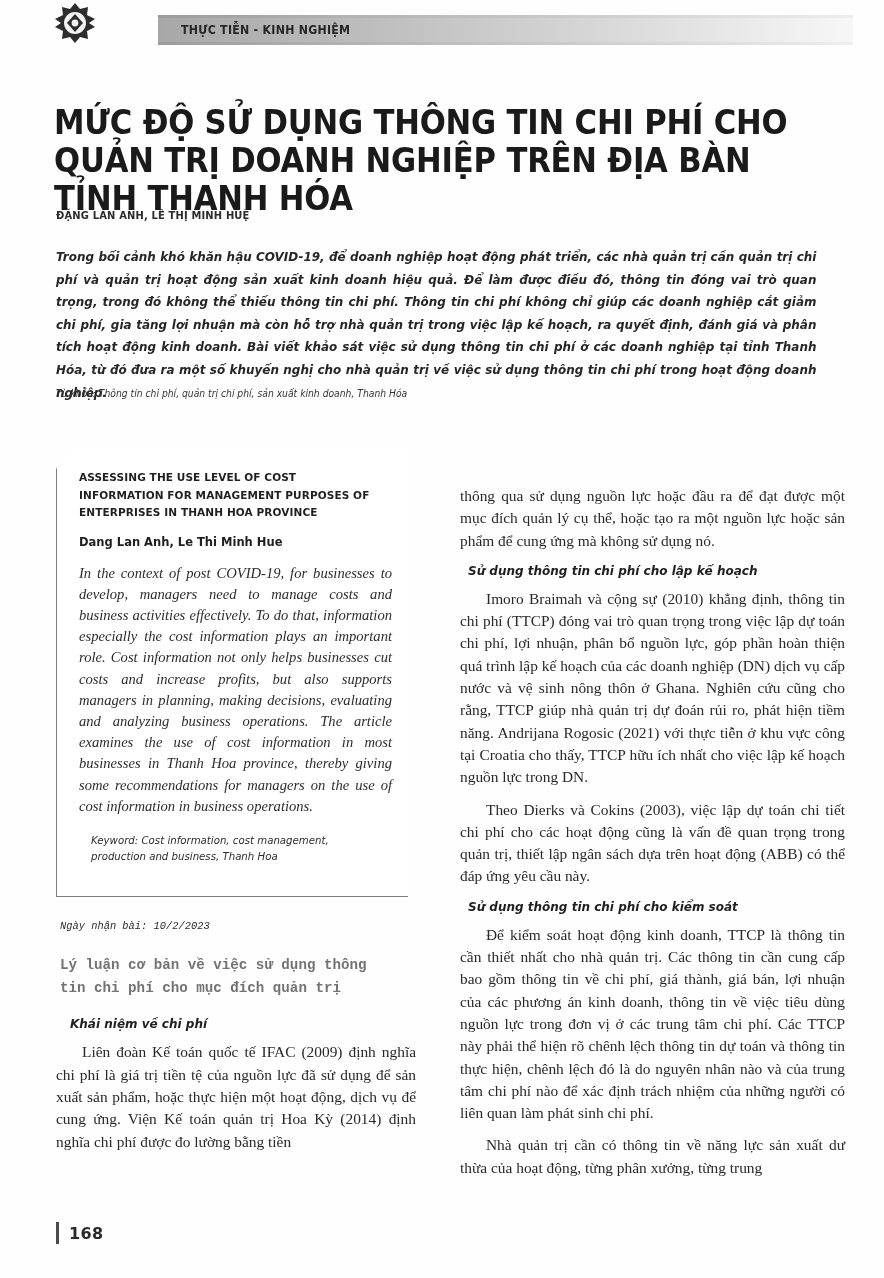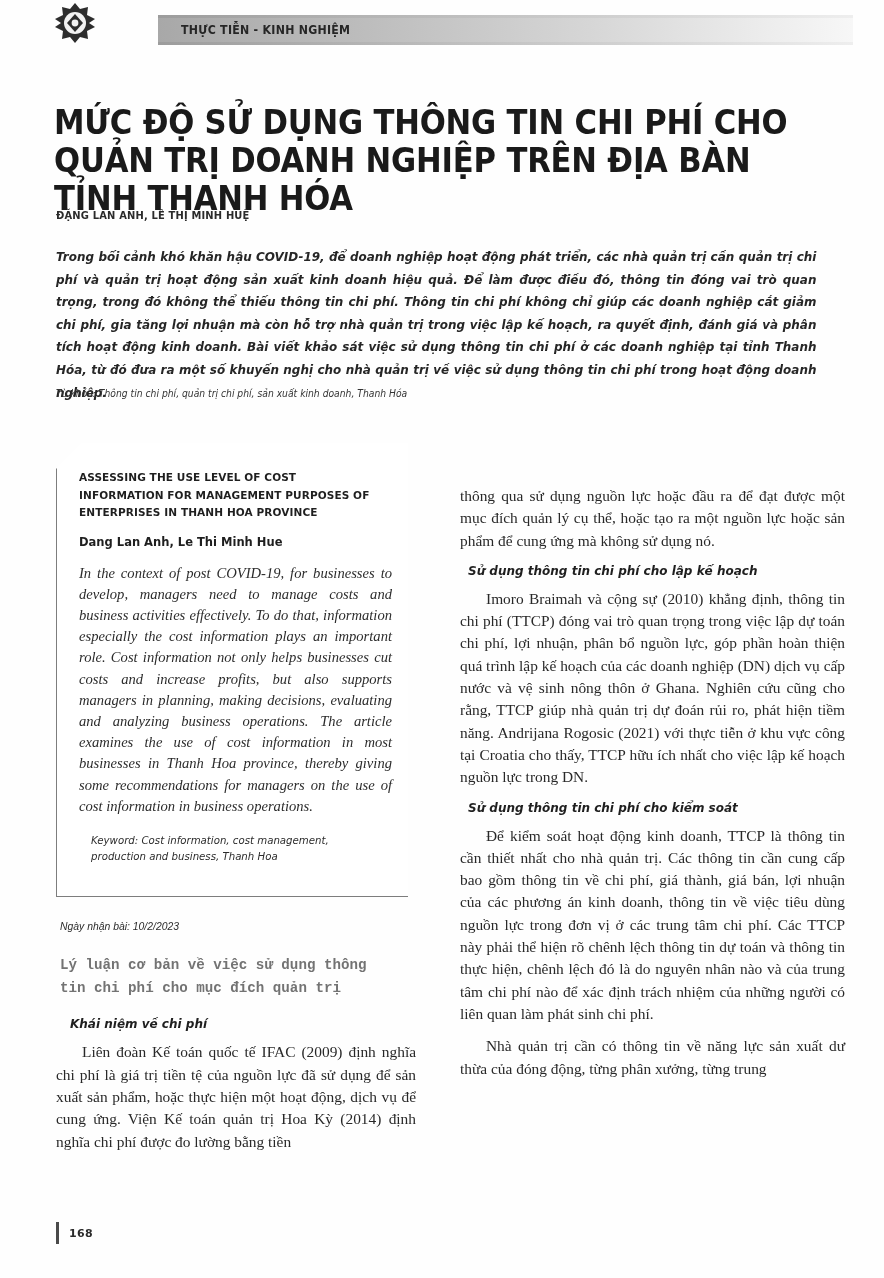--- a/index.html
+++ b/index.html
@@ -196,21 +196,21 @@
     font-family: "DejaVu Sans", "Liberation Sans", sans-serif;
     font-style: italic;
     font-size: 10.2px;
     line-height: 16.5px;
     color: #2c2c2c;
     margin: 12px;
   }
 
   .dates {
     margin-top: 20px;
-    font-family: Liberation Sans, sans-serif;
+    font-family: Liberation Mono, monospace;
     font-style: italic;
     font-size: 10.4px;
     line-height: 19.5px;
     color: #2b2b2b;
     padding-left: 4px;
   }
 
   .h1-vn {
     margin: 18px 0 0 4px;
     font-family: Liberation Mono, monospace;
@@ -258,21 +258,21 @@
     gap: 10px;
   }
   .footer-bar {
     width: 3px;
     height: 22px;
     background: #4a4a4a;
   }
   .page-num {
     font-family: "DejaVu Sans", "Liberation Sans", sans-serif;
     font-weight: bold;
-    font-size: 11px;
+    font-size: 16px;
     color: #2b2b2b;
     letter-spacing: 0.4px;
   }
 </style>
 </head>
 <body>
 
 <div class="page">
 
   <div class="header-band">
@@ -313,24 +313,25 @@
     <div class="h1-vn">Lý luận cơ bản về việc sử dụng thông tin chi phí cho mục đích quản trị</div>
     <div class="h2-vn">Khái niệm về chi phí</div>
     <p class="body-p">Liên đoàn Kế toán quốc tế IFAC (2009) định nghĩa chi phí là giá trị tiền tệ của nguồn lực đã sử dụng để sản xuất sản phẩm, hoặc thực hiện một hoạt động, dịch vụ để cung ứng. Viện Kế toán quản trị Hoa Kỳ (2014) định nghĩa chi phí được đo lường bằng tiền</p>
   </div>
 
   <div class="col-right">
     <p class="body-p cont">thông qua sử dụng nguồn lực hoặc đầu ra để đạt được một mục đích quản lý cụ thể, hoặc tạo ra một nguồn lực hoặc sản phẩm để cung ứng mà không sử dụng nó.</p>
 
     <div class="h2-vn rcol">Sử dụng thông tin chi phí cho lập kế hoạch</div>
     <p class="body-p">Imoro Braimah và cộng sự (2010) khẳng định, thông tin chi phí (TTCP) đóng vai trò quan trọng trong việc lập dự toán chi phí, lợi nhuận, phân bổ nguồn lực, góp phần hoàn thiện quá trình lập kế hoạch của các doanh nghiệp (DN) dịch vụ cấp nước và vệ sinh nông thôn ở Ghana. Nghiên cứu cũng cho rằng, TTCP giúp nhà quản trị dự đoán rủi ro, phát hiện tiềm năng. Andrijana Rogosic (2021) với thực tiễn ở khu vực công tại Croatia cho thấy, TTCP hữu ích nhất cho việc lập kế hoạch nguồn lực trong DN.</p>
+    <p class="body-p">Theo Dierks và Cokins (2003), việc lập dự toán chi tiết chi phí cho các hoạt động cũng là vấn đề quan trọng trong quản trị, thiết lập ngân sách dựa trên hoạt động (ABB) có thể đáp ứng yêu cầu này.</p>
 
     <div class="h2-vn rcol">Sử dụng thông tin chi phí cho kiểm soát</div>
     <p class="body-p">Để kiểm soát hoạt động kinh doanh, TTCP là thông tin cần thiết nhất cho nhà quản trị. Các thông tin cần cung cấp bao gồm thông tin về chi phí, giá thành, giá bán, lợi nhuận của các phương án kinh doanh, thông tin về việc tiêu dùng nguồn lực trong đơn vị ở các trung tâm chi phí. Các TTCP này phải thể hiện rõ chênh lệch thông tin dự toán và thông tin thực hiện, chênh lệch đó là do nguyên nhân nào và của trung tâm chi phí nào để xác định trách nhiệm của những người có liên quan làm phát sinh chi phí.</p>
-    <p class="body-p">Nhà quản trị cần có thông tin về năng lực sản xuất dư thừa của đóng động, từng phân xưởng, từng trung</p>
+    <p class="body-p">Nhà quản trị cần có thông tin về năng lực sản xuất dư thừa của hoạt động, từng phân xưởng, từng trung</p>
   </div>
 
   <div class="footer">
     <div class="footer-bar"></div>
     <div class="page-num">168</div>
   </div>
 
 </div>
 
 </body></html>

